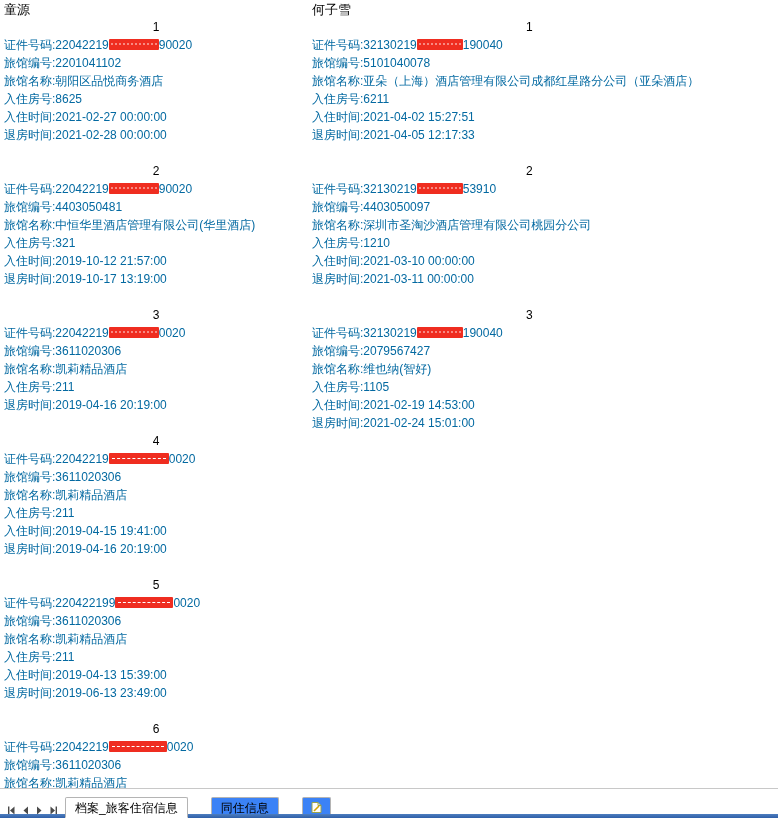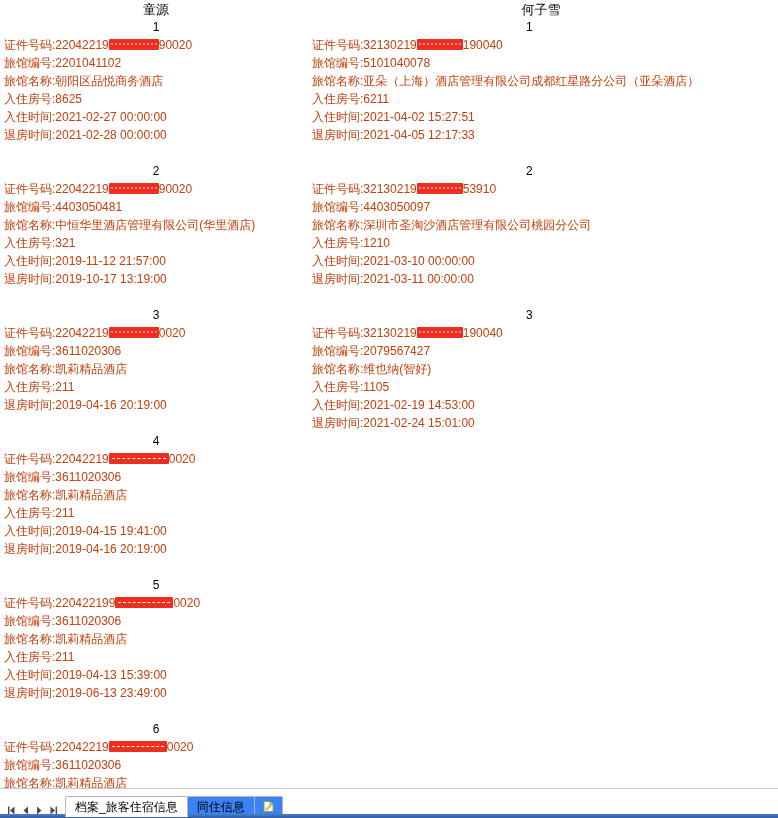--- a/index.html
+++ b/index.html
@@ -25,35 +25,34 @@
   .col-left  { left: 0px; width: 312px; }
   .col-right { left: 308px; width: 466px; }
 
   .person-name {
     font-size: 13px;
     color: #000;
     padding: 2px 4px 3px 4px;
     height: 19px;
     line-height: 15px;
     white-space: nowrap;
-    text-align: center;
   }
 
   .record-index {
     text-align: center;
     font-size: 12px;
     color: #000;
     height: 18px;
     line-height: 16px;
   }
   .col-right .record-index { text-align: left; padding-left: 218px; }
 
   .line {
     font-size: 12px;
-    color: #c2410c;
+    color: #0369a1;
     height: 18px;
     line-height: 17px;
     padding-left: 4px;
     white-space: nowrap;
     position: relative;
     overflow: visible;
   }
   .spacer { height: 18px; }
 
   
@@ -101,22 +100,23 @@
     gap: 3px;
     padding: 0 6px 5px 6px;
   }
   .navarrow {
     width: 11px; height: 11px;
     position: relative;
     display: inline-block;
   }
   .tabs {
     display: flex;
-    align-items: flex-start;
+    align-items: center;
     height: 22px;
+    gap: 24px;
   }
   .tab {
     font-size: 12px;
     color: #000;
     padding: 3px 9px 4px 9px;
     height: 21px;
     line-height: 14px;
     border: 1px solid #b4b4b4;
     border-bottom: none;
     background: #3b82f6;
@@ -155,21 +155,21 @@
       <div class="line"><span>旅馆名称:</span><span>朝阳区品悦商务酒店</span></div>
       <div class="line"><span>入住房号:</span><span>8625</span></div>
       <div class="line"><span>入住时间:</span><span>2021-02-27 00:00:00</span></div>
       <div class="line"><span>退房时间:</span><span>2021-02-28 00:00:00</span></div>
       <div class="spacer"></div>
       <div class="record-index">2</div>
       <div class="line"><span>证件号码:</span><span>22042219</span><span class="redact squiggle" style="width: 50px;"></span><span>90020</span></div>
       <div class="line"><span>旅馆编号:</span><span>4403050481</span></div>
       <div class="line"><span>旅馆名称:</span><span>中恒华里酒店管理有限公司(华里酒店)</span></div>
       <div class="line"><span>入住房号:</span><span>321</span></div>
-      <div class="line"><span>入住时间:</span><span>2019-11-12 21:57:00</span></div>
+      <div class="line"><span>入住时间:</span><span>2019-10-12 21:57:00</span></div>
       <div class="line"><span>退房时间:</span><span>2019-10-17 13:19:00</span></div>
       <div class="spacer"></div>
       <div class="record-index">3</div>
       <div class="line"><span>证件号码:</span><span>22042219</span><span class="redact squiggle" style="width: 50px;"></span><span>0020</span></div>
       <div class="line"><span>旅馆编号:</span><span>3611020306</span></div>
       <div class="line"><span>旅馆名称:</span><span>凯莉精品酒店</span></div>
       <div class="line"><span>入住房号:</span><span>211</span></div>
       <div class="line"><span>退房时间:</span><span>2019-04-16 20:19:00</span></div>
       <div class="spacer"></div>
       <div class="record-index">4</div>

